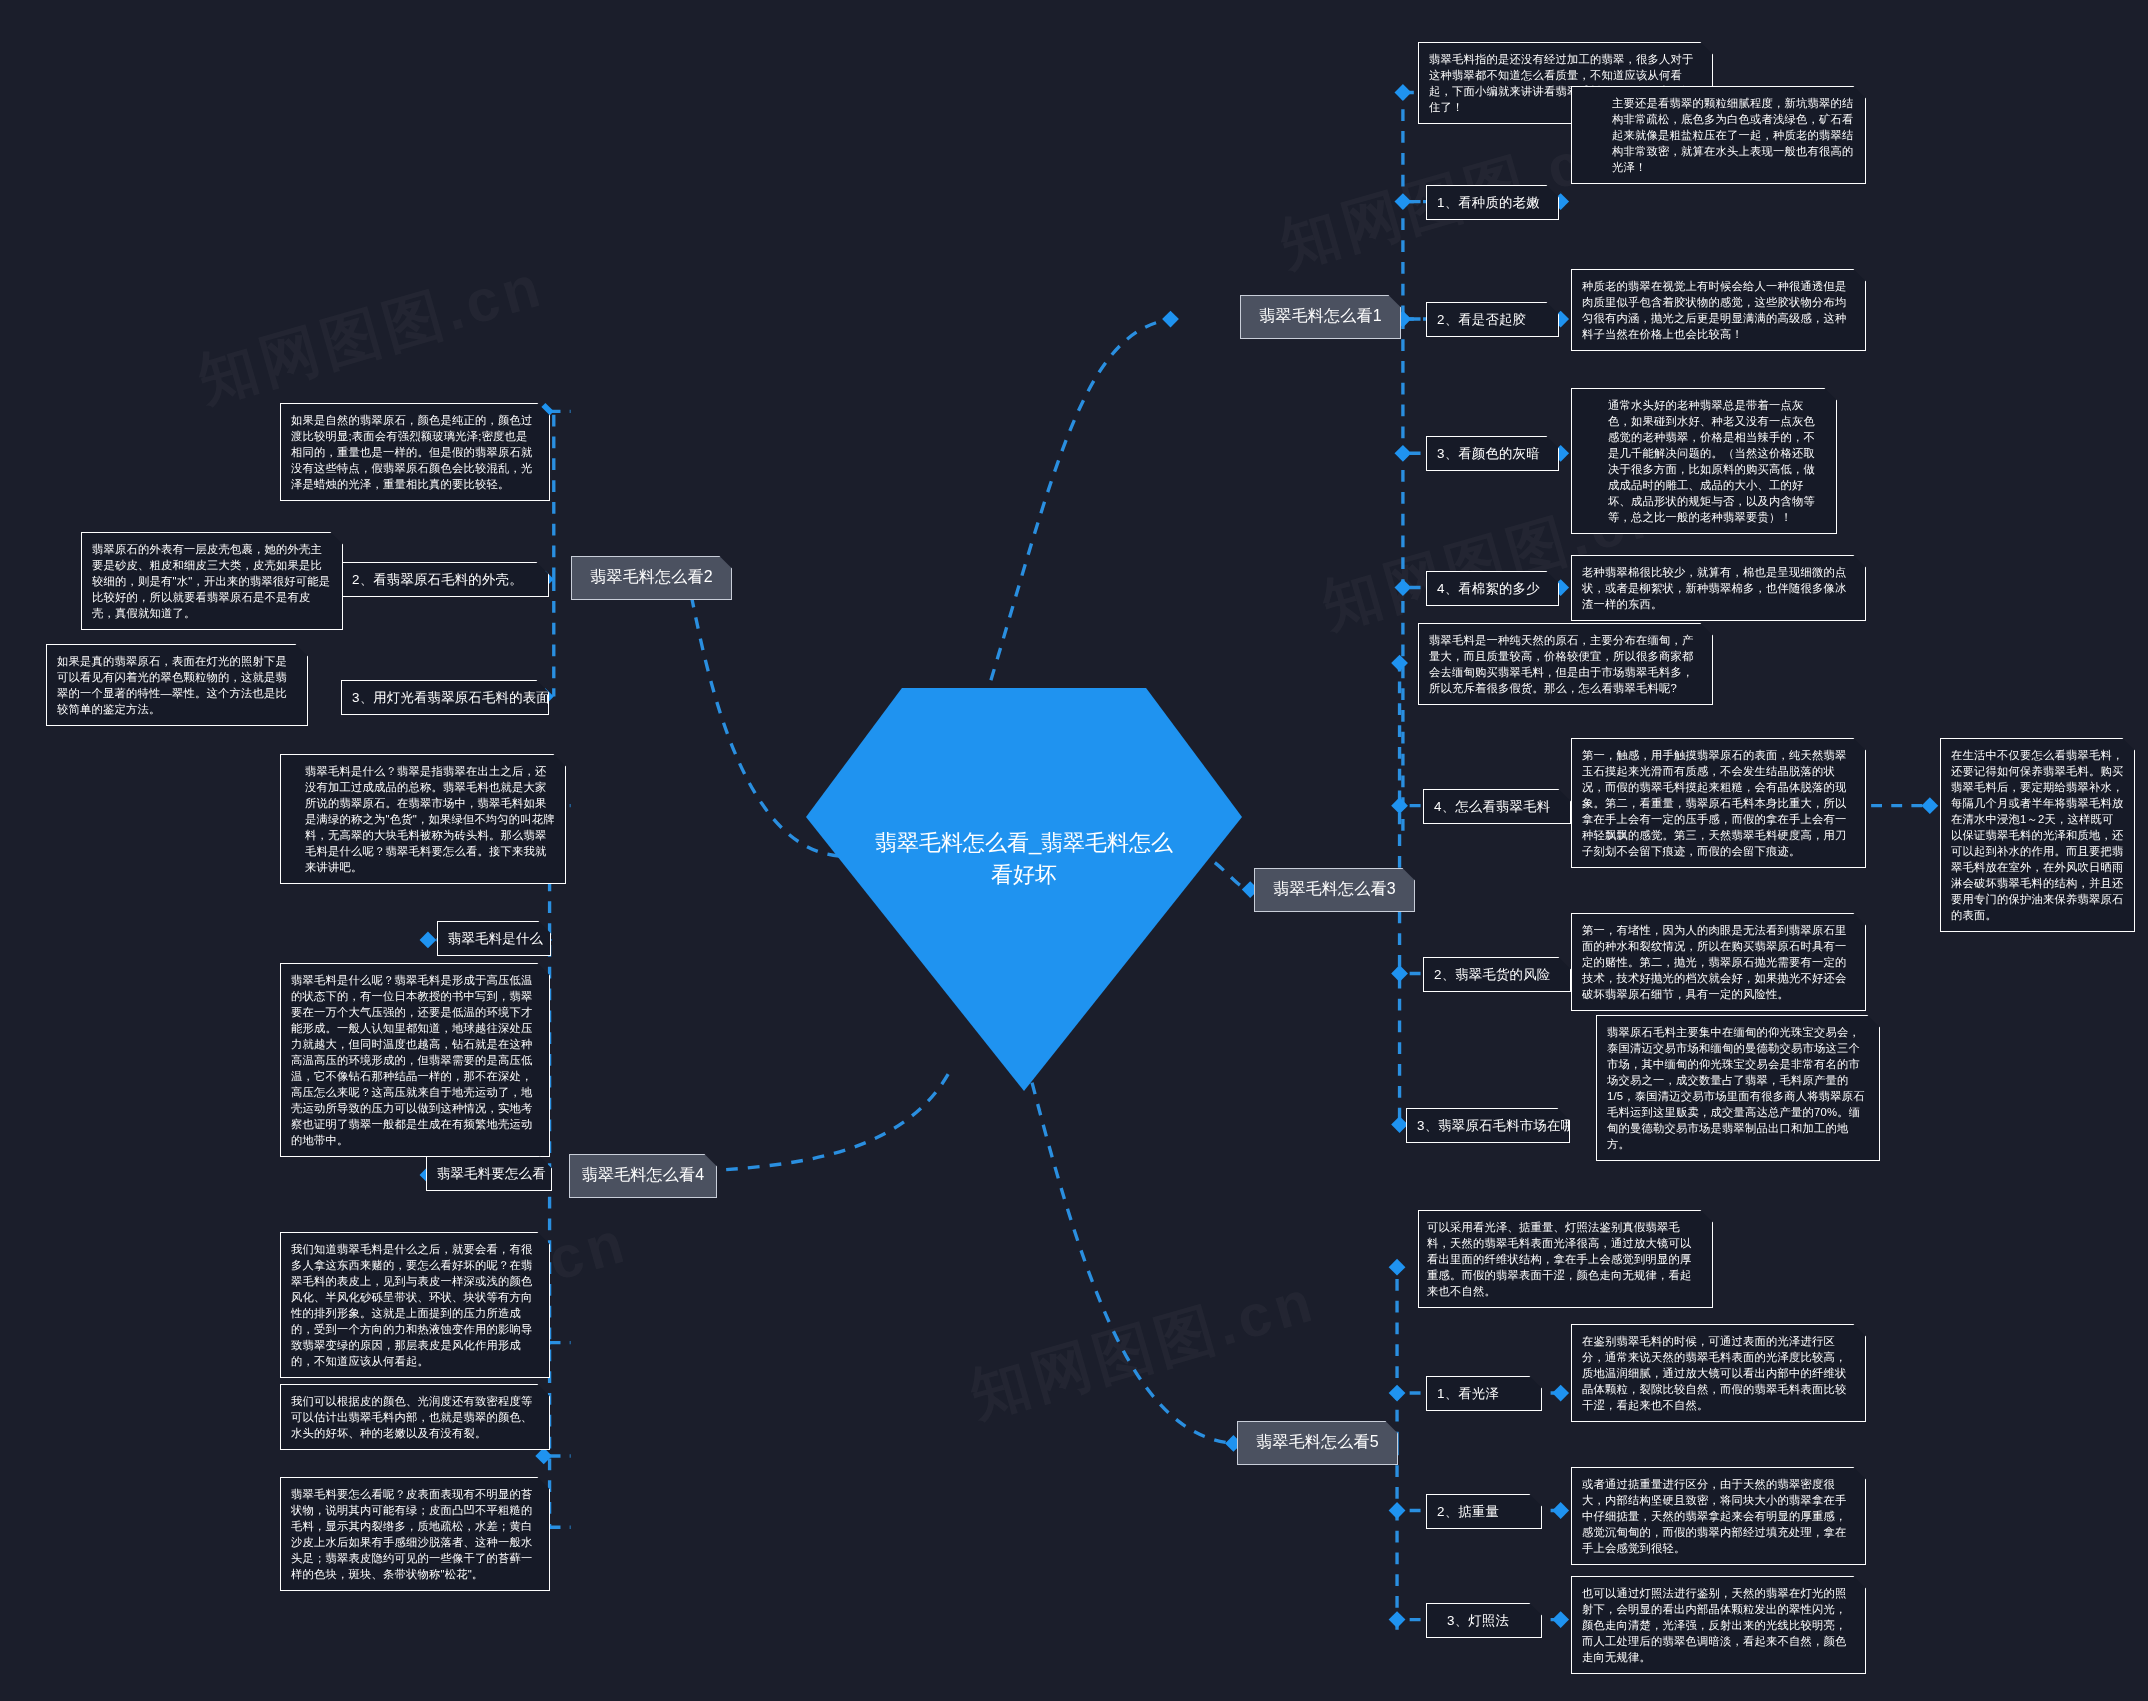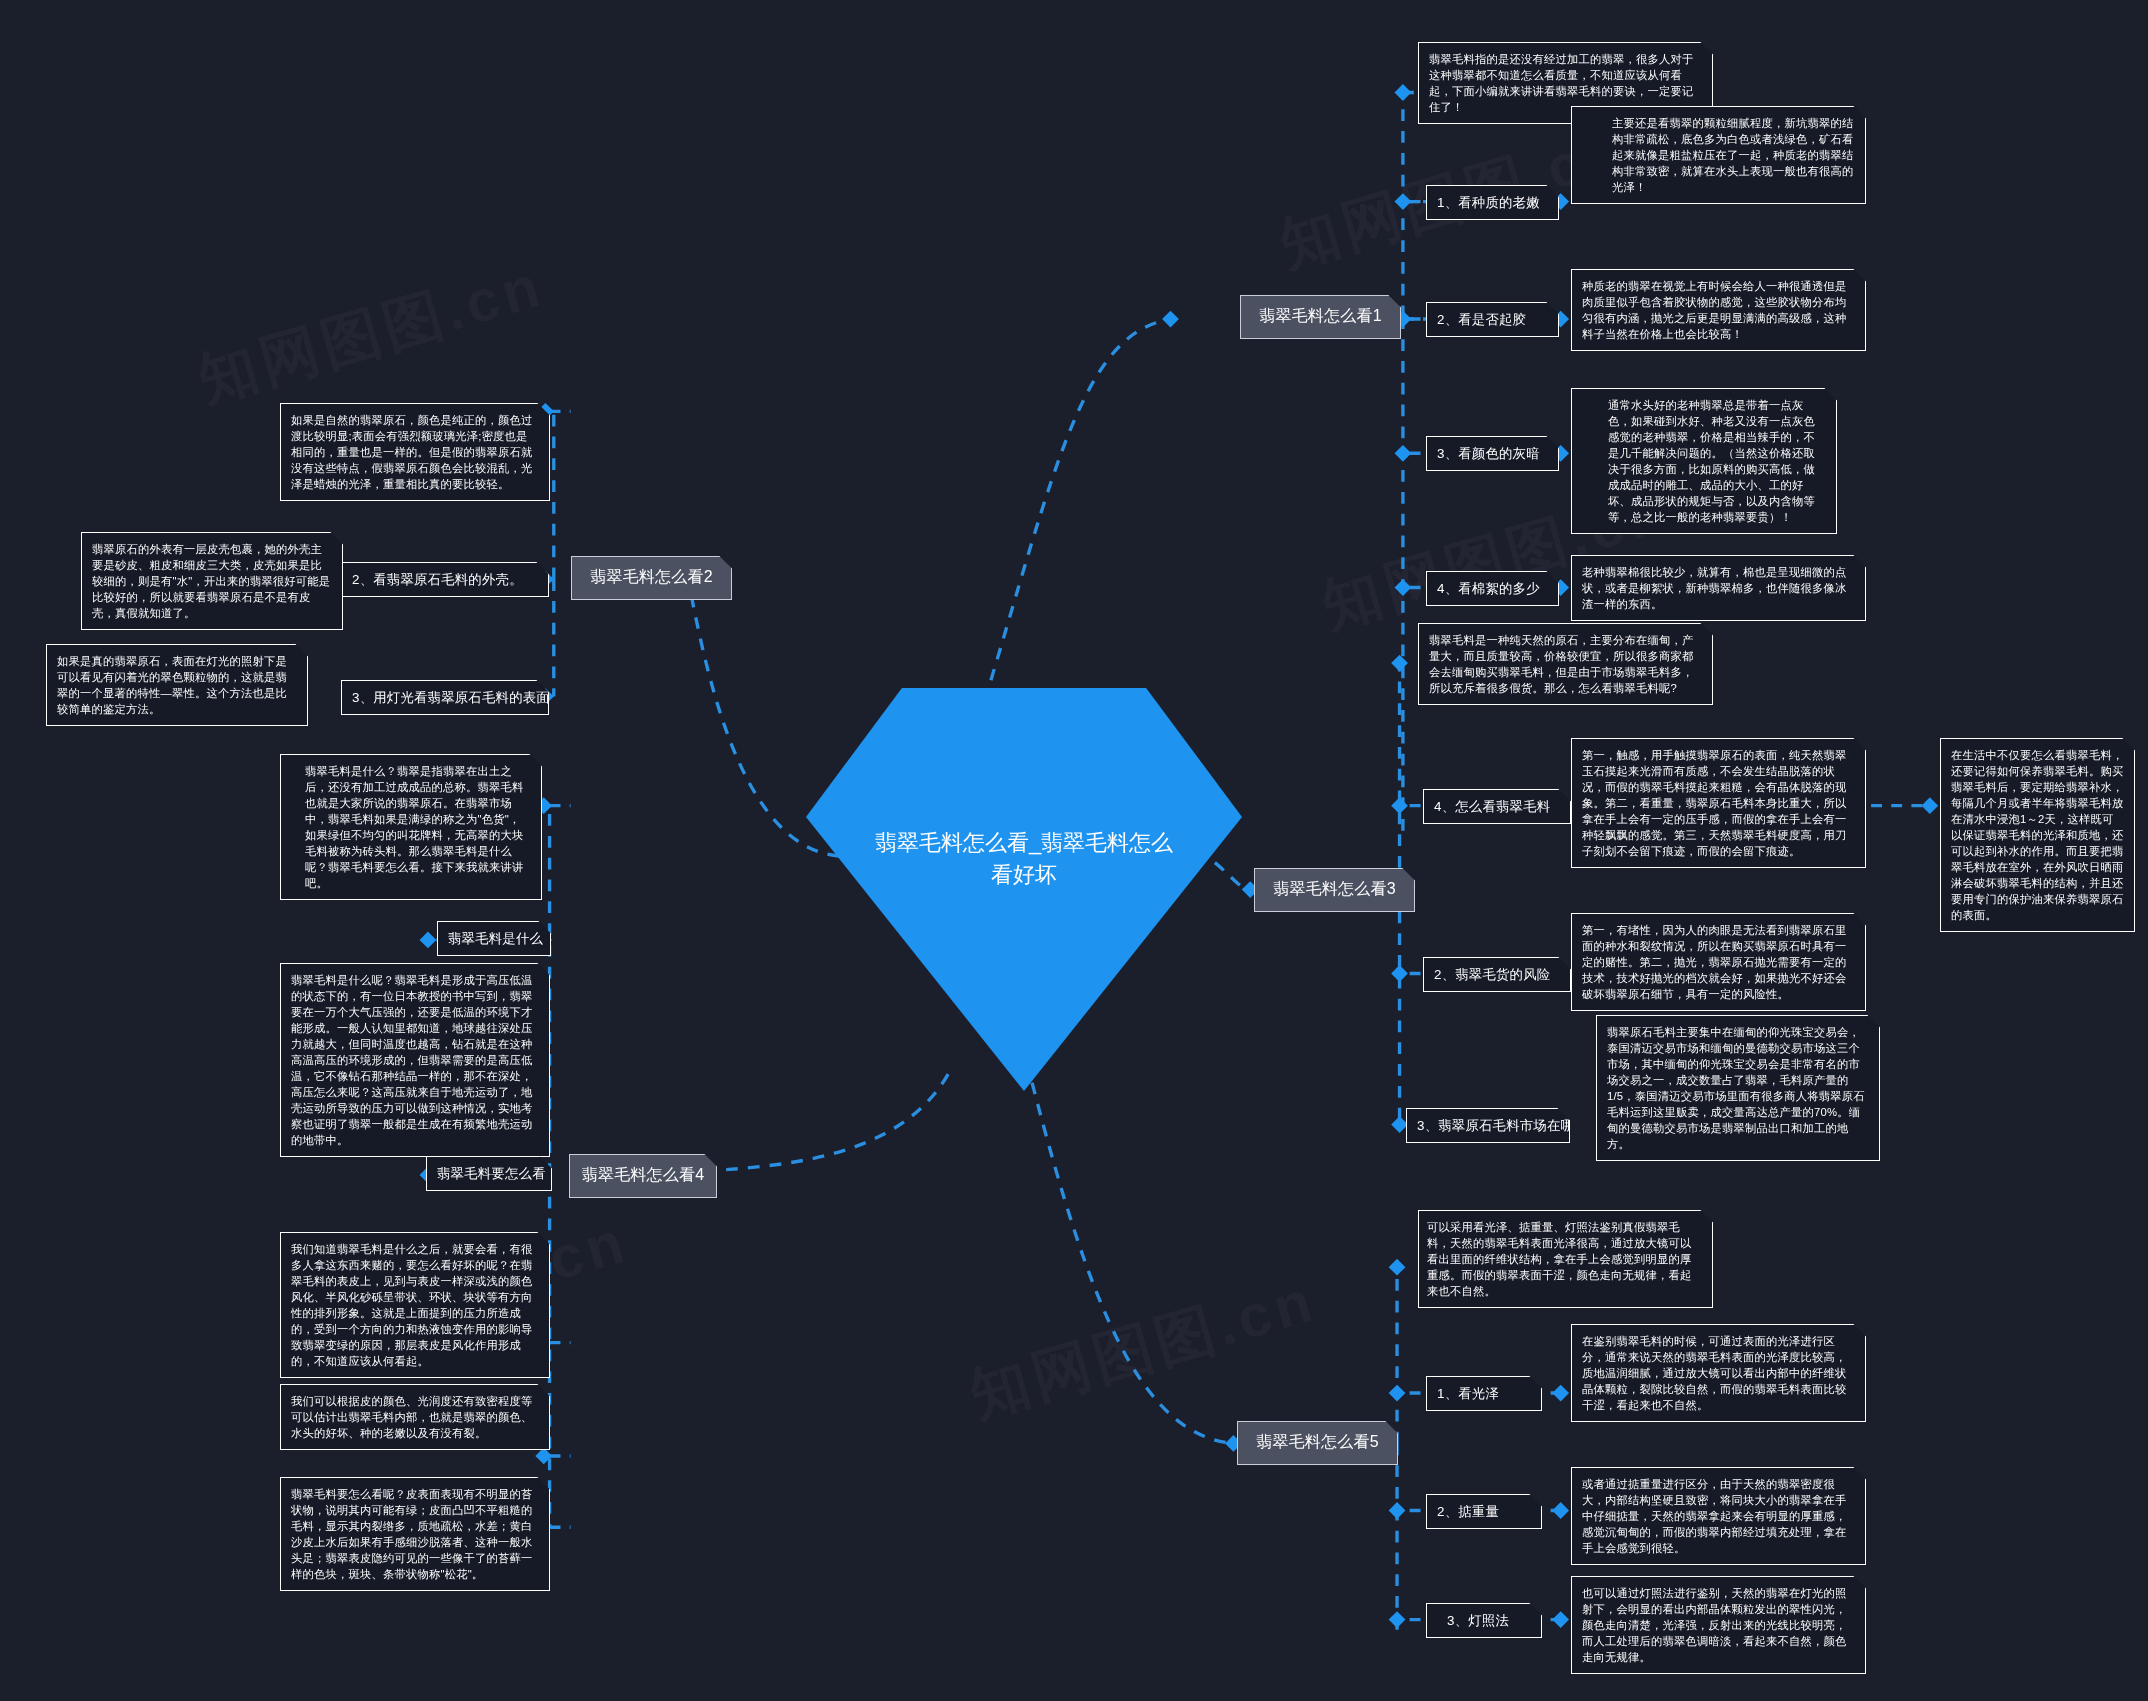--- a/index.html
+++ b/index.html
@@ -186,21 +186,21 @@
     <span class="inner">翡翠毛料指的是还没有经过加工的翡翠，很多人对于这种翡翠都不知道怎么看质量，不知道应该从何看起，下面小编就来讲讲看翡翠毛料的要诀，一定要记住了！</span>
   </div>
 
   <div class="node topic" style="left:1240px;top:295px;width:161px;height:44px;">
     <span>翡翠毛料怎么看1</span>
   </div>
 
   <div class="node sub" style="left:1426px;top:185px;width:133px;height:35px;">
     <span>1、看种质的老嫩</span>
   </div>
-  <div class="node leaf" style="left:1571px;top:106px;width:295px;padding-left:40px;">
+  <div class="node leaf" style="left:1571px;top:86px;width:295px;padding-left:40px;">
     <span class="inner">主要还是看翡翠的颗粒细腻程度，新坑翡翠的结构非常疏松，底色多为白色或者浅绿色，矿石看起来就像是粗盐粒压在了一起，种质老的翡翠结构非常致密，就算在水头上表现一般也有很高的光泽！</span>
   </div>
 
   <div class="node sub" style="left:1426px;top:302px;width:133px;height:35px;">
     <span>2、看是否起胶</span>
   </div>
   <div class="node leaf" style="left:1571px;top:269px;width:295px;">
     <span class="inner">种质老的翡翠在视觉上有时候会给人一种很通透但是肉质里似乎包含着胶状物的感觉，这些胶状物分布均匀很有内涵，抛光之后更是明显满满的高级感，这种料子当然在价格上也会比较高！</span>
   </div>
 
@@ -269,21 +269,21 @@
     <span>3、翡翠原石毛料市场在哪</span>
   </div>
   <div class="node leaf" style="left:1596px;top:1015px;width:284px;">
     <span class="inner">翡翠原石毛料主要集中在缅甸的仰光珠宝交易会，泰国清迈交易市场和缅甸的曼德勒交易市场这三个市场，其中缅甸的仰光珠宝交易会是非常有名的市场交易之一，成交数量占了翡翠，毛料原产量的1/5，泰国清迈交易市场里面有很多商人将翡翠原石毛料运到这里贩卖，成交量高达总产量的70%。缅甸的曼德勒交易市场是翡翠制品出口和加工的地方。</span>
   </div>
 
   <div class="node topic" style="left:569px;top:1154px;width:148px;height:44px;">
     <span>翡翠毛料怎么看4</span>
   </div>
 
-  <div class="node leaf" style="left:280px;top:754px;width:262px;padding-left:24px;">
+  <div class="node leaf" style="left:280px;top:754px;width:286px;padding-left:24px;">
     <span class="inner">翡翠毛料是什么？翡翠是指翡翠在出土之后，还没有加工过成成品的总称。翡翠毛料也就是大家所说的翡翠原石。在翡翠市场中，翡翠毛料如果是满绿的称之为"色货"，如果绿但不均匀的叫花牌料，无高翠的大块毛料被称为砖头料。那么翡翠毛料是什么呢？翡翠毛料要怎么看。接下来我就来讲讲吧。</span>
   </div>
   <div class="node sub" style="left:437px;top:921px;width:114px;height:35px;">
     <span>翡翠毛料是什么</span>
   </div>
 
   <div class="node leaf" style="left:280px;top:963px;width:270px;">
     <span class="inner">翡翠毛料是什么呢？翡翠毛料是形成于高压低温的状态下的，有一位日本教授的书中写到，翡翠要在一万个大气压强的，还要是低温的环境下才能形成。一般人认知里都知道，地球越往深处压力就越大，但同时温度也越高，钻石就是在这种高温高压的环境形成的，但翡翠需要的是高压低温，它不像钻石那种结晶一样的，那不在深处，高压怎么来呢？这高压就来自于地壳运动了，地壳运动所导致的压力可以做到这种情况，实地考察也证明了翡翠一般都是生成在有频繁地壳运动的地带中。</span>
   </div>
   <div class="node sub" style="left:426px;top:1156px;width:126px;height:35px;">

